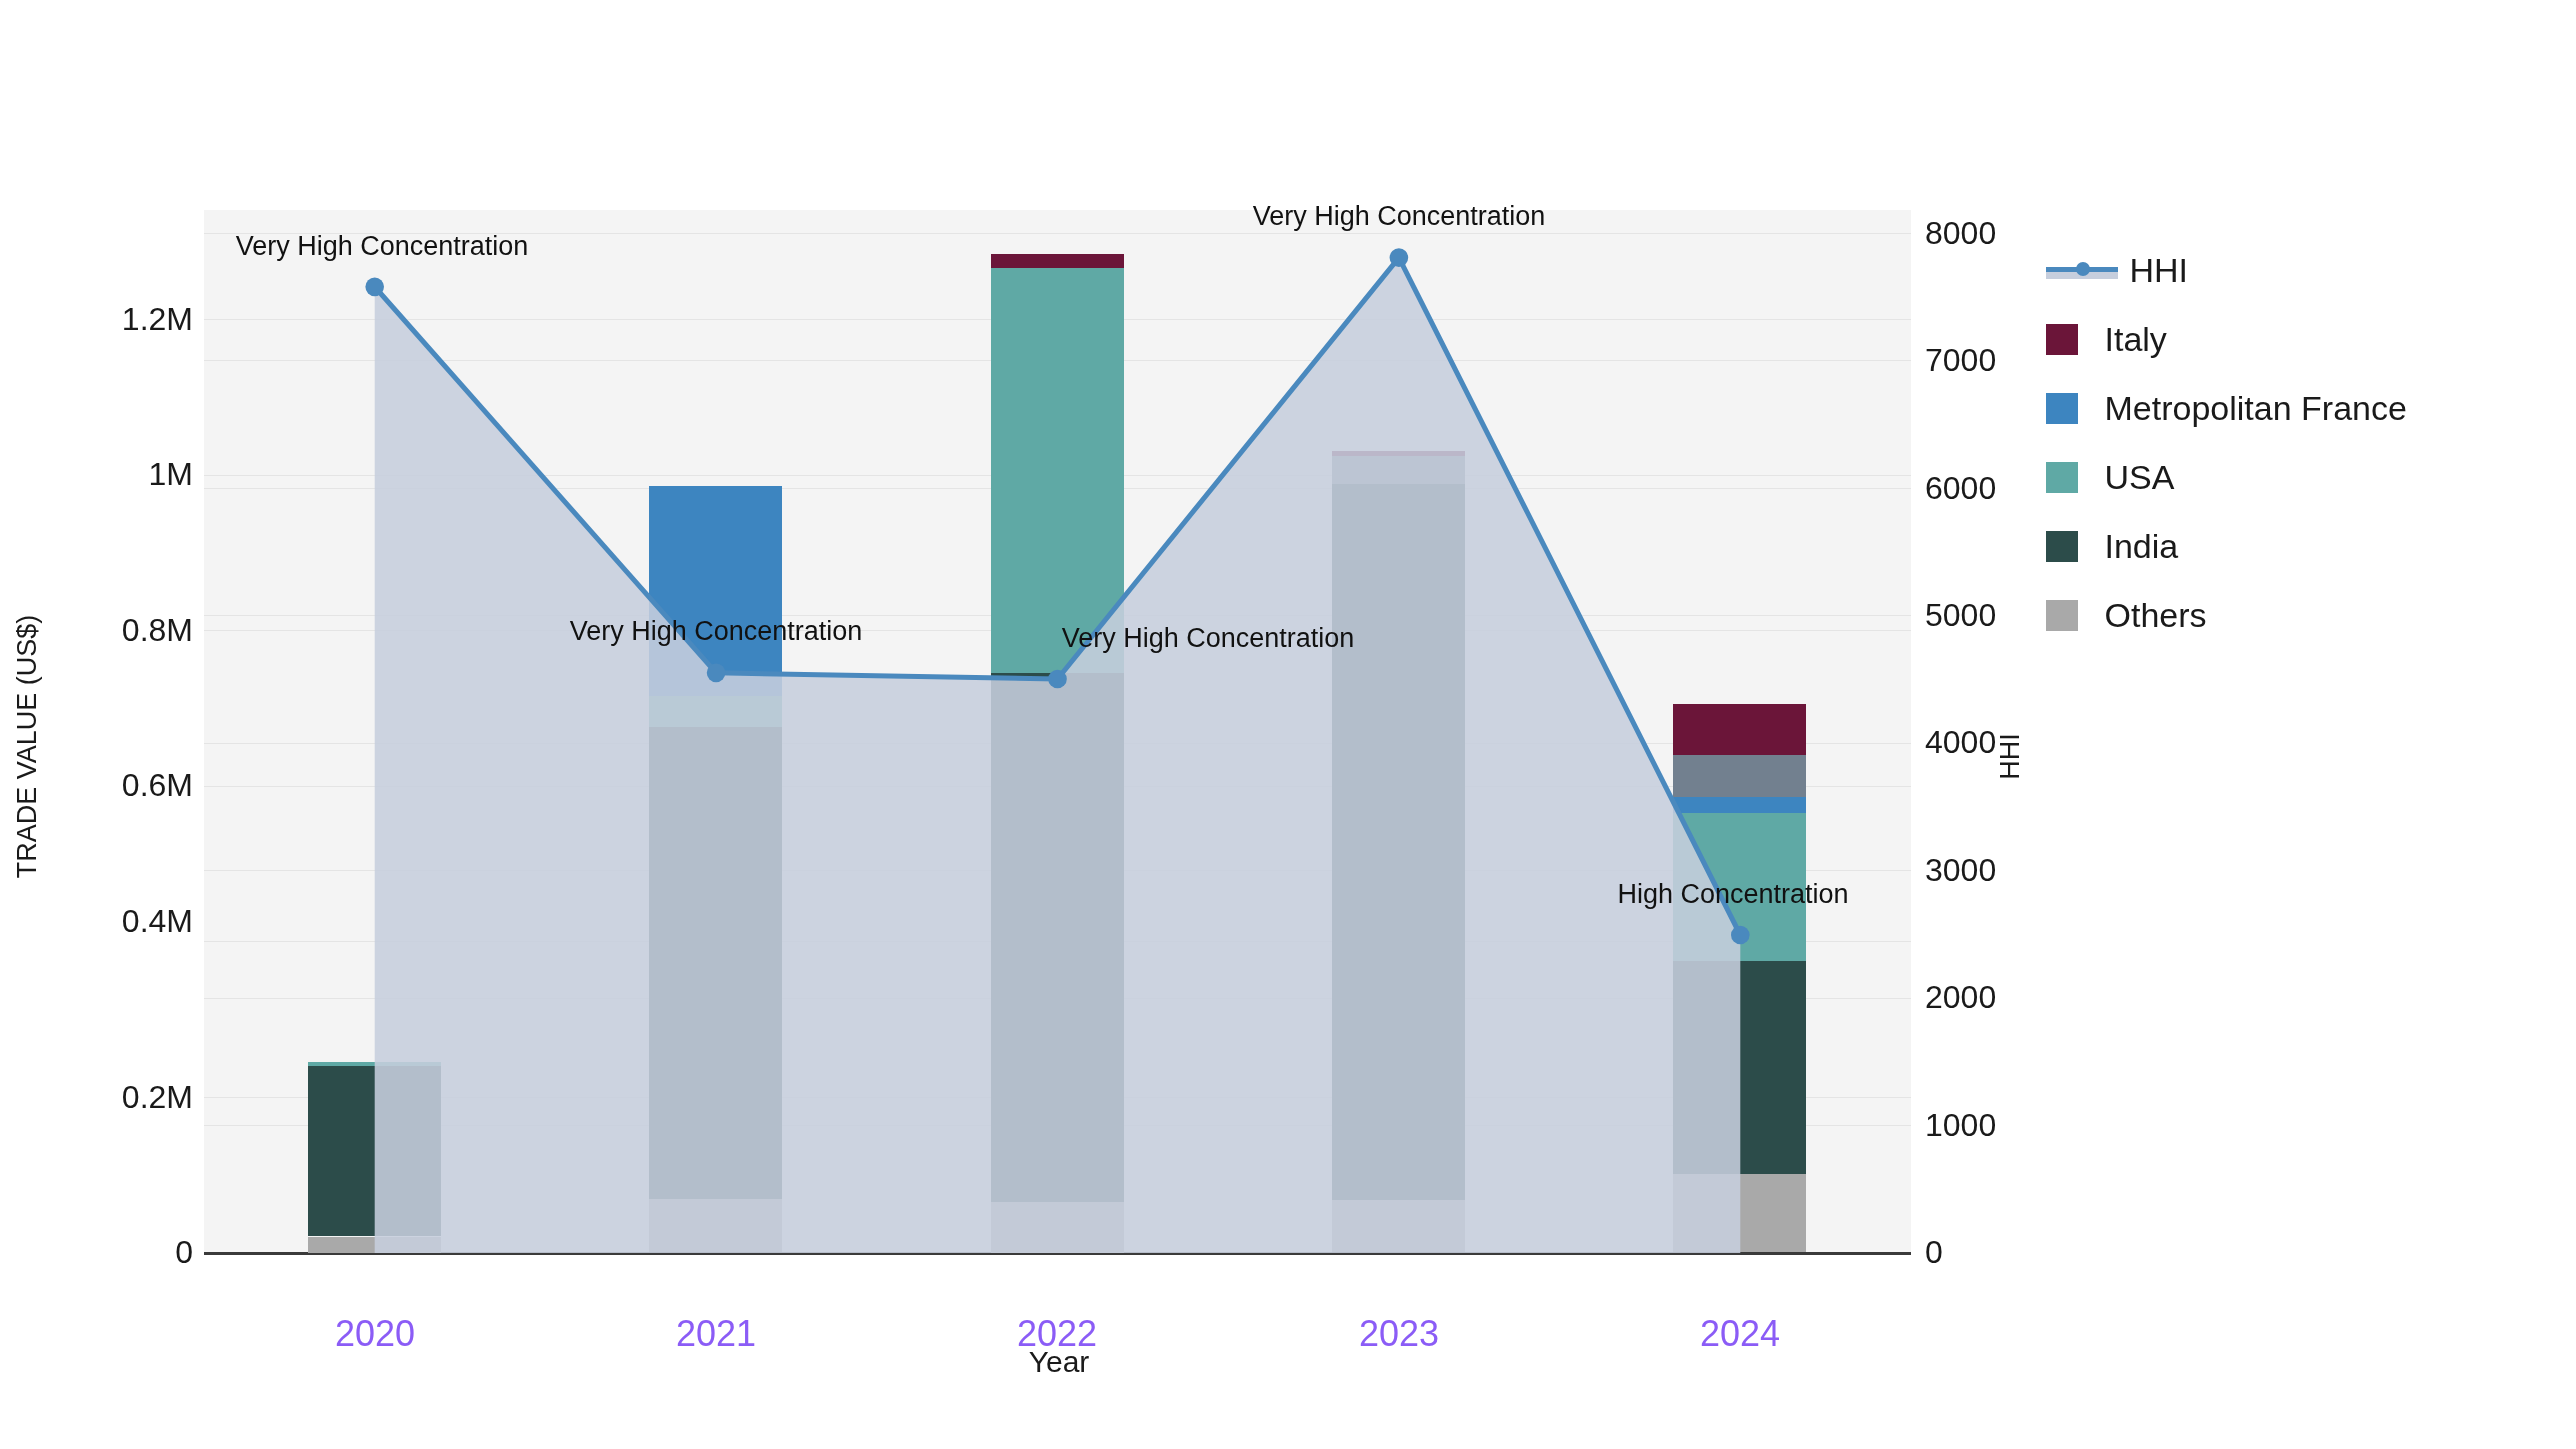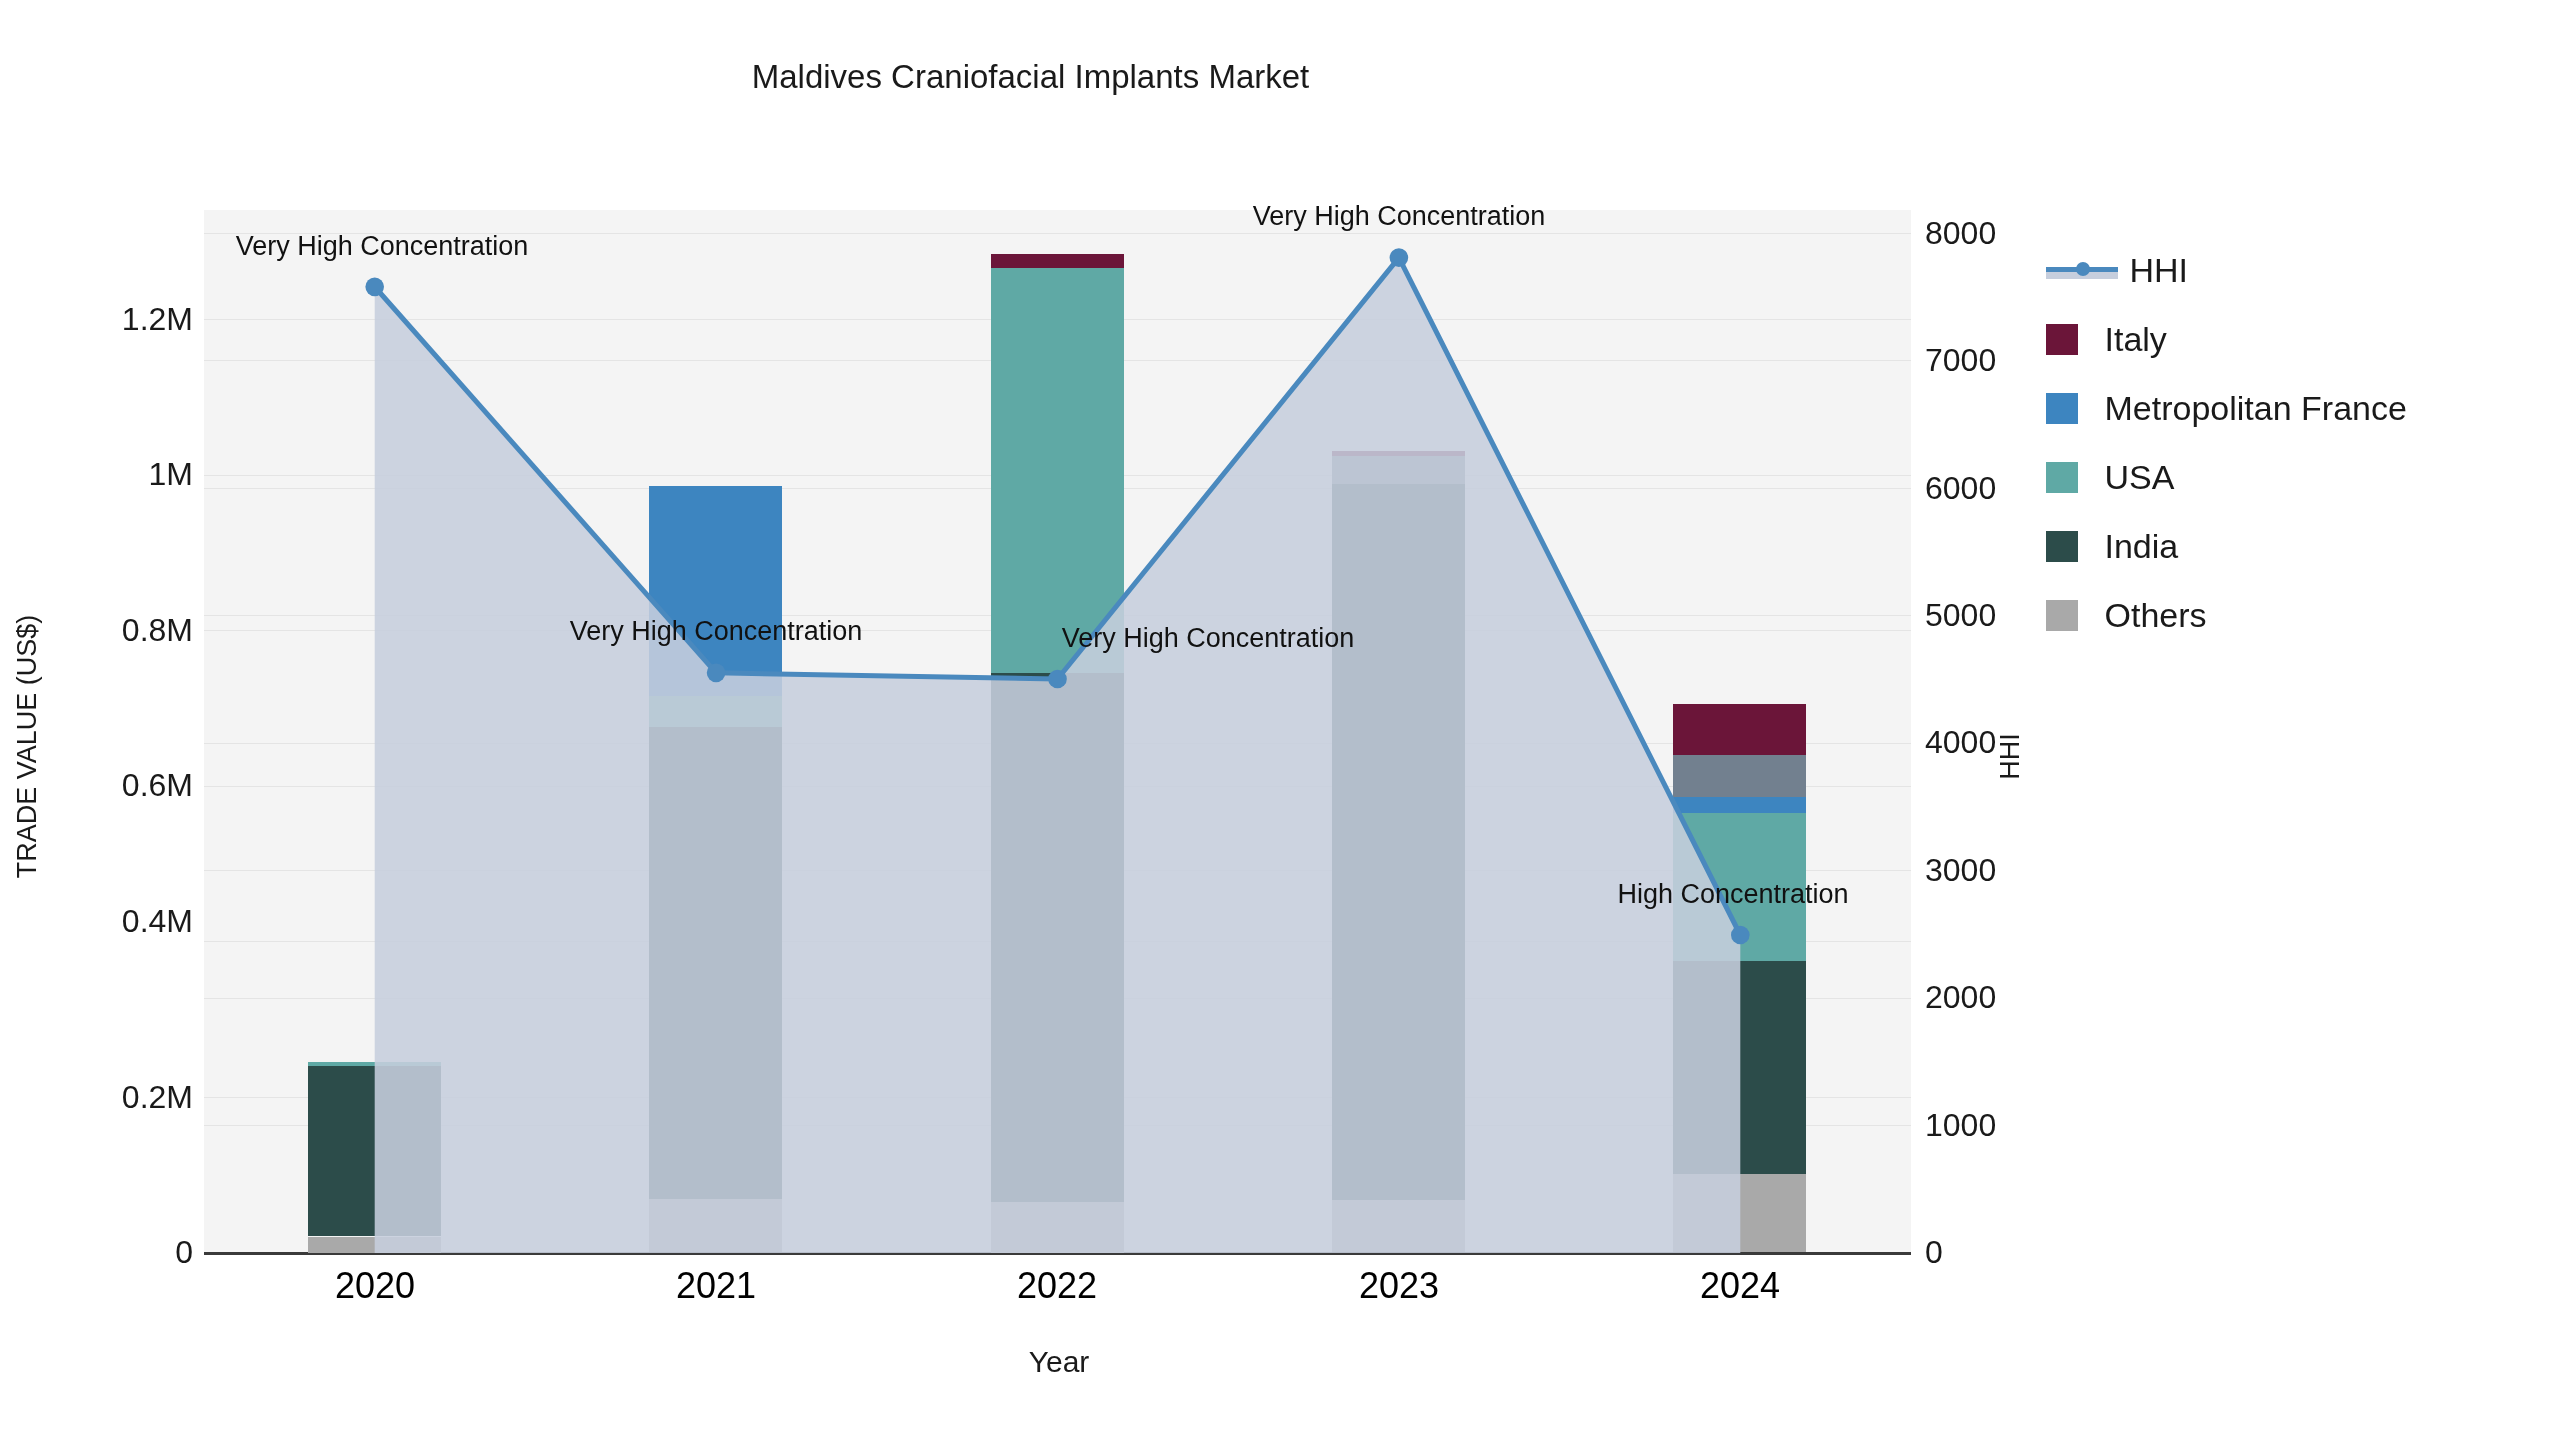--- a/index.html
+++ b/index.html
@@ -52,22 +52,22 @@
     transform:rotate(-90deg); transform-origin:center center;
     white-space:nowrap;
   }
   .ylabel-right{
     position:absolute; left:1810px; top:741px; width:401px;
     text-align:center; font-size:27px; color:#1a1a1a;
     transform:rotate(-90deg); transform-origin:center center;
     white-space:nowrap;
   }
   .xtick{
-    position:absolute; top:1265px; text-align:center;
-    font-size:36px; color:#000000; white-space:nowrap;
+    position:absolute; top:1313px; text-align:center;
+    font-size:36px; color:#8b5cf6; white-space:nowrap;
     transform:translateX(-50%);
   }
   .xlabel{
     position:absolute; left:0; top:1345px; width:2118px;
     text-align:center; font-size:30px; color:#1a1a1a;
   }
 
   
   .bar-seg{ position:absolute; }
 
@@ -112,21 +112,20 @@
   .legend-label{
     font-size:34px; color:#1a1a1a; white-space:nowrap;
   }
 </style>
 </head>
 <body>
 
 <div id="fig">
 
   <div class="title-block">
-    <span class="title-line">Maldives Craniofacial Implants Market</span>
   </div>
 
   <div class="plot" id="plot">
       <div class="gridline" style="top: 1043px;"></div>
       <div class="gridline" style="top: 915px;"></div>
       <div class="gridline" style="top: 788px;"></div>
       <div class="gridline" style="top: 660px;"></div>
       <div class="gridline" style="top: 533px;"></div>
       <div class="gridline" style="top: 405px;"></div>
       <div class="gridline" style="top: 278px;"></div>

